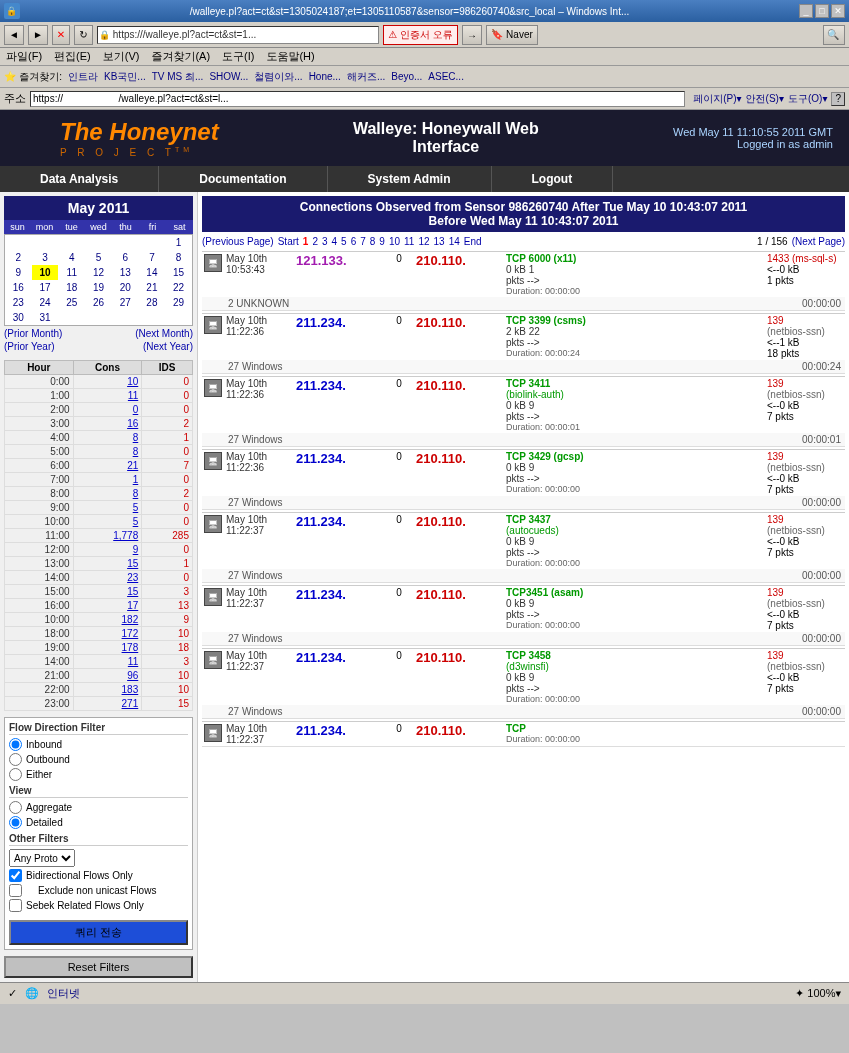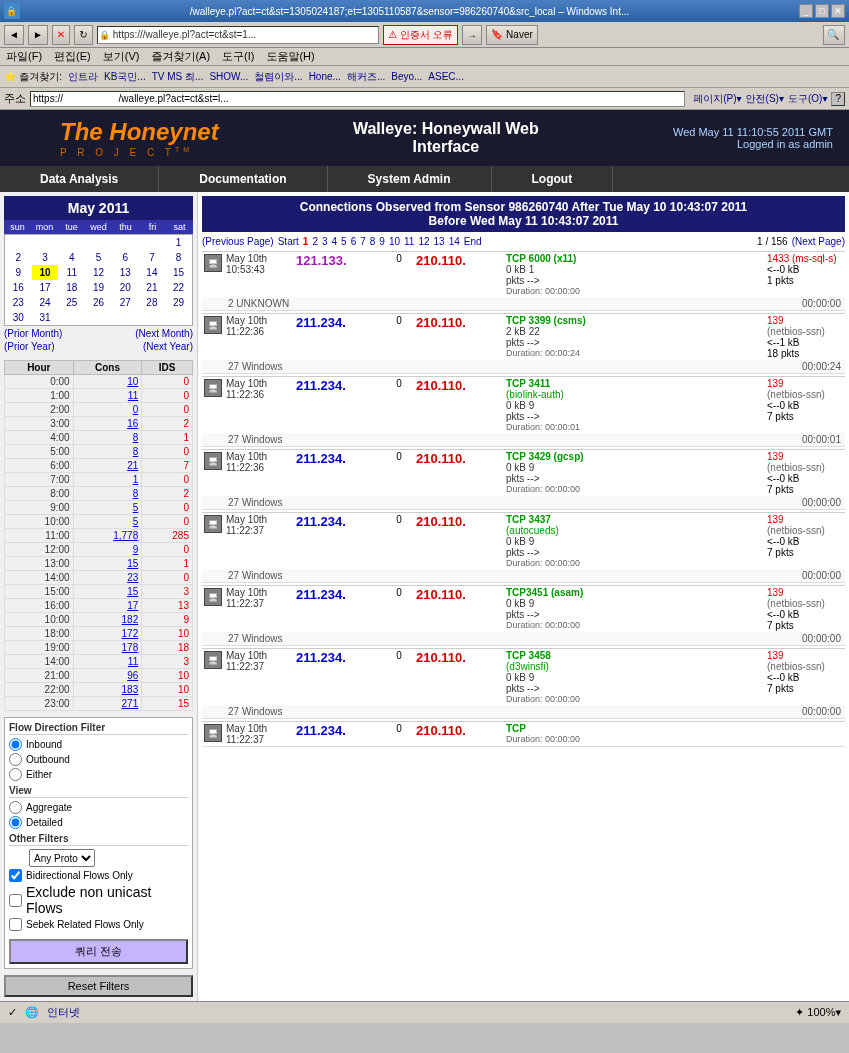--- a/index.html
+++ b/index.html
@@ -67,26 +67,26 @@
     .stats-table td.hour { text-align: right; color: #333; }
     .stats-table td.cons { color: #0000cc; cursor: pointer; text-decoration: underline; }
     .stats-table td.ids { color: #cc0000; }
     
     
     .filter-section { margin-top: 6px; border: 1px solid #aaa; padding: 4px; background: white; }
     .filter-group { margin-bottom: 4px; }
     .filter-label { font-size: 10px; font-weight: bold; color: #333; border-bottom: 1px solid #ccc; margin-bottom: 3px; padding-bottom: 1px; }
     .radio-row { display: flex; align-items: center; gap: 4px; font-size: 10px; margin-bottom: 2px; }
     .radio-row input { margin: 0; }
-    .select-row { display: flex; align-items: flex-start; gap: 4px; font-size: 10px; margin-bottom: 2px; margin-left: 20px; }
+    .select-row { display: flex; align-items: flex-start; gap: 4px; font-size: 10px; margin-bottom: 2px; }
     .proto-select { font-size: 10px; height: 18px; }
     .checkbox-row { display: flex; align-items: center; gap: 4px; font-size: 10px; margin-bottom: 2px; }
     .checkbox-row input { margin: 0; }
     
-    .submit-btn { background: #c4b5fd; border: 2px outset #888; padding: 3px 12px; font-size: 11px; cursor: pointer; width: 100%; margin-top: 4px; }
+    .submit-btn { background: #1d4ed8; border: 2px outset #888; padding: 3px 12px; font-size: 11px; cursor: pointer; width: 100%; margin-top: 4px; }
     .reset-btn { background: #c0c0c0; border: 2px outset #888; padding: 3px 12px; font-size: 11px; cursor: pointer; width: 100%; margin-top: 4px; }
     
     
     .content-area { flex: 1; padding: 4px; overflow-x: auto; }
     
     .page-title { background: #1a1a6e; color: white; text-align: center; padding: 4px; font-size: 12px; font-weight: bold; margin-bottom: 4px; }
     
     
     .pagination { display: flex; align-items: center; font-size: 10px; gap: 4px; margin-bottom: 4px; }
     .pagination a { color: #0000aa; cursor: pointer; text-decoration: none; }
@@ -444,21 +444,21 @@
               <option>UDP</option>
               <option>ICMP</option>
             </select>
           </div>
           <div class="checkbox-row">
             <input type="checkbox" id="bidir" checked="" style="">
             <label for="bidir" style="font-size:10px;">Bidirectional Flows Only</label>
           </div>
           <div class="checkbox-row">
             <input type="checkbox" id="excl" style="">
-            <label for="excl" style="font-size:14px;">Exclude non unicast Flows</label>
+            <label for="excl" style="font-size:10px;margin-left:12px;">Exclude non unicast Flows</label>
           </div>
           <div class="checkbox-row">
             <input type="checkbox" id="sebek" style="">
             <label for="sebek" style="font-size:10px;">Sebek Related Flows Only</label>
           </div>
         </div>
 
         <button class="submit-btn">쿼리 전송</button>
       </div>
       

